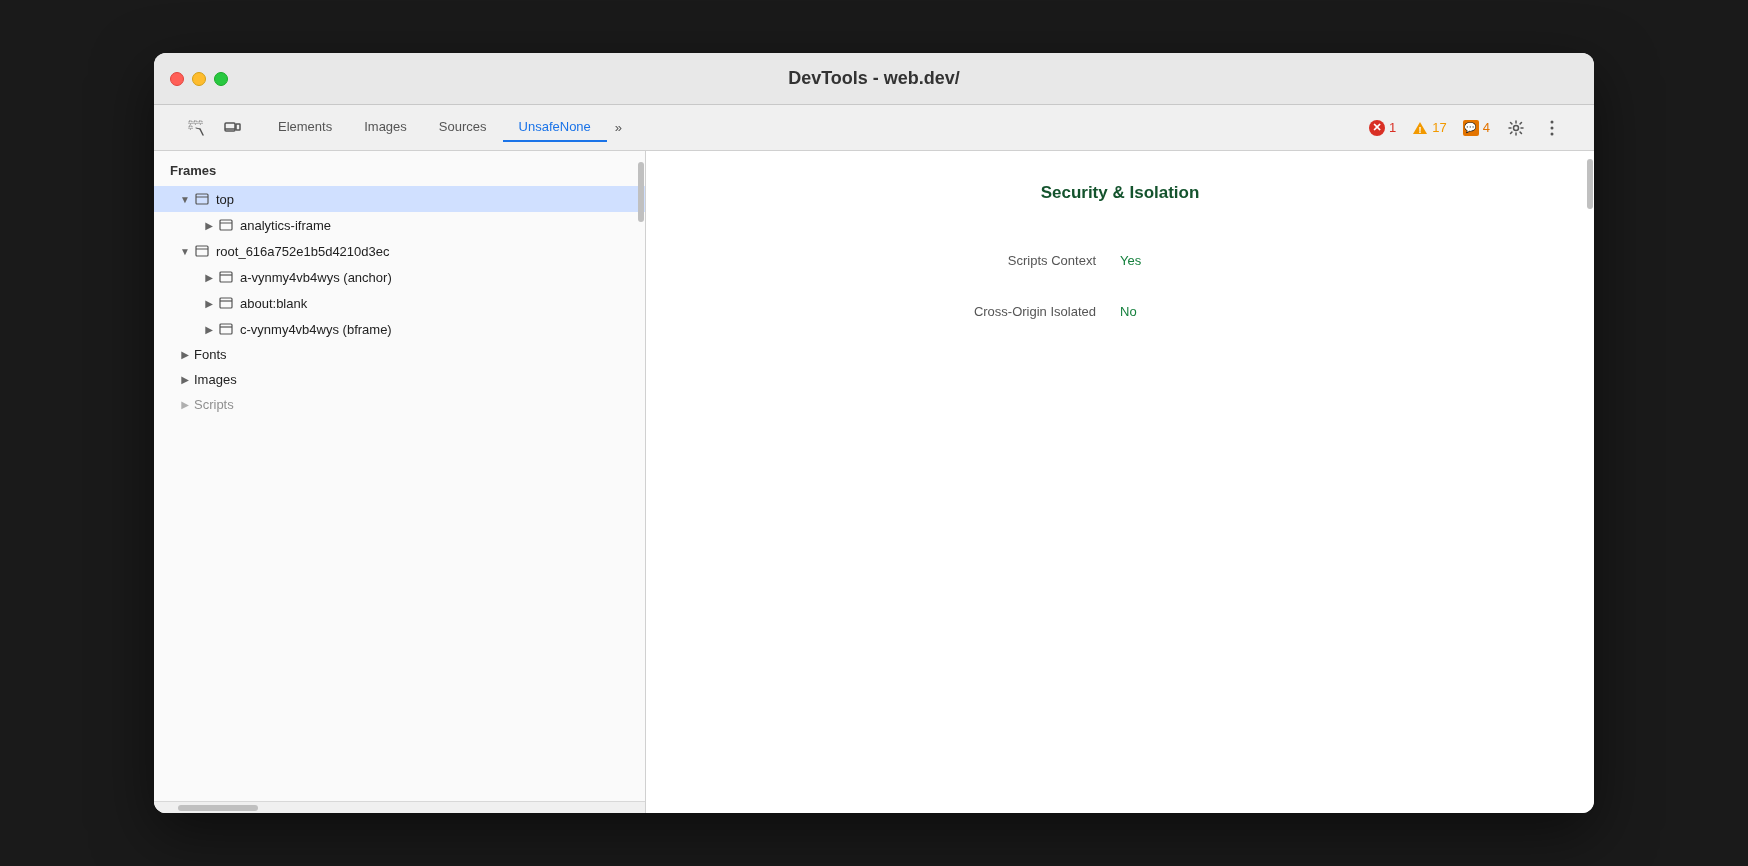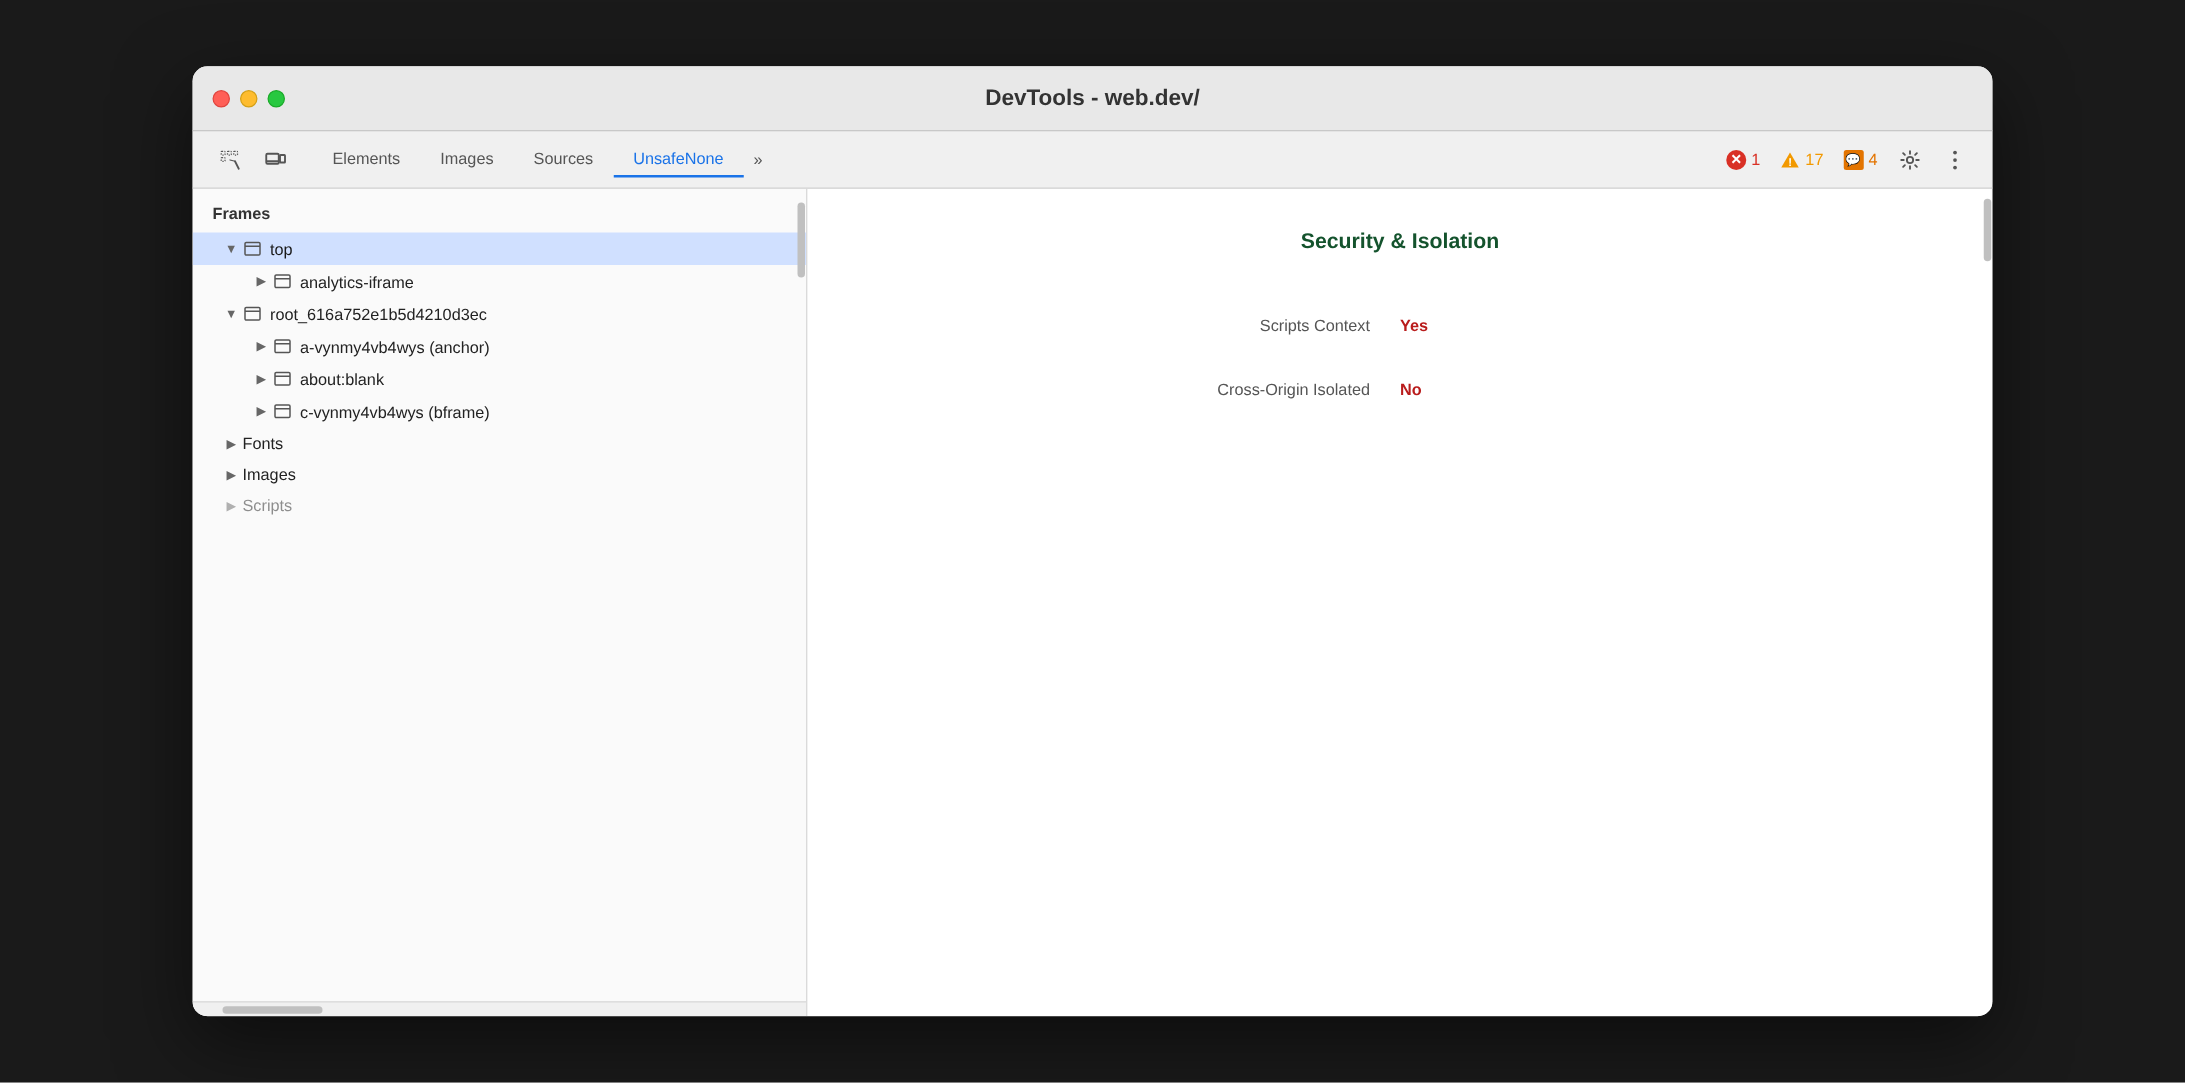--- a/index.html
+++ b/index.html
@@ -50,21 +50,21 @@
       font-size: 18px;
       font-weight: 600;
       color: #333;
     }
     .toolbar {
       height: 46px;
       background: #f0f0f0;
       border-bottom: 1px solid #d0d0d0;
       display: flex;
       align-items: center;
-      padding: 0 16px;
+      padding: 0 28px;
       gap: 4px;
     }
     .toolbar-icons {
       display: flex;
       align-items: center;
       gap: 8px;
       margin-right: 12px;
     }
     .toolbar-icon-btn {
       width: 28px;
@@ -220,23 +220,23 @@
       text-align: right;
       padding: 18px 24px 18px 0;
       color: #555;
       font-size: 13px;
       width: 50%;
       vertical-align: top;
     }
     .info-value {
       text-align: left;
       padding: 18px 0;
-      color: #b91c1c;
-      font-size: 13px;
-      font-weight: 700;
+      color: #15803d;
+      font-size: 13px;
+      font-weight: 400;
     }
     .scrollbar-track {
       position: absolute;
       right: 0;
       top: 0;
       width: 8px;
       height: 100%;
       background: transparent;
     }
     .scrollbar-thumb {

